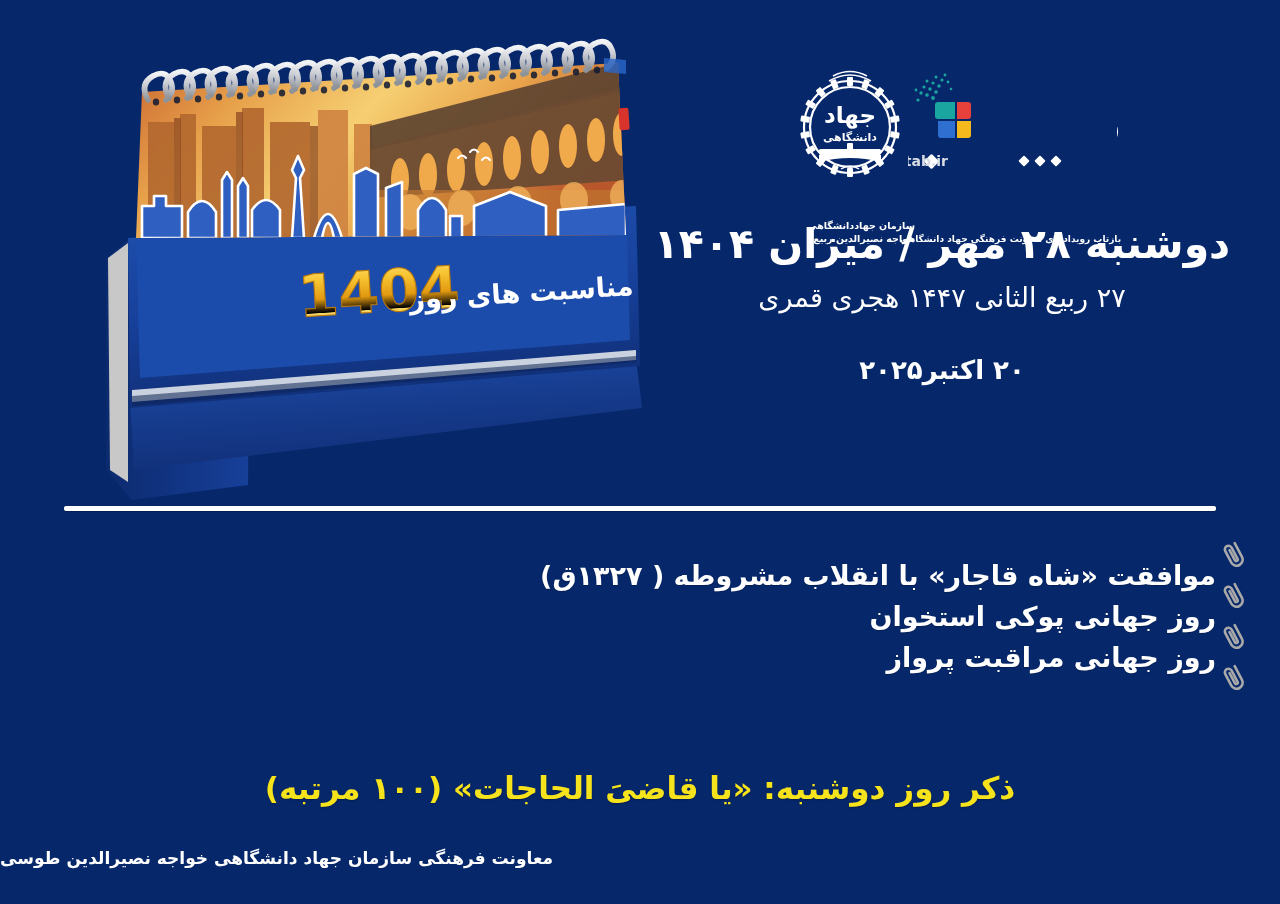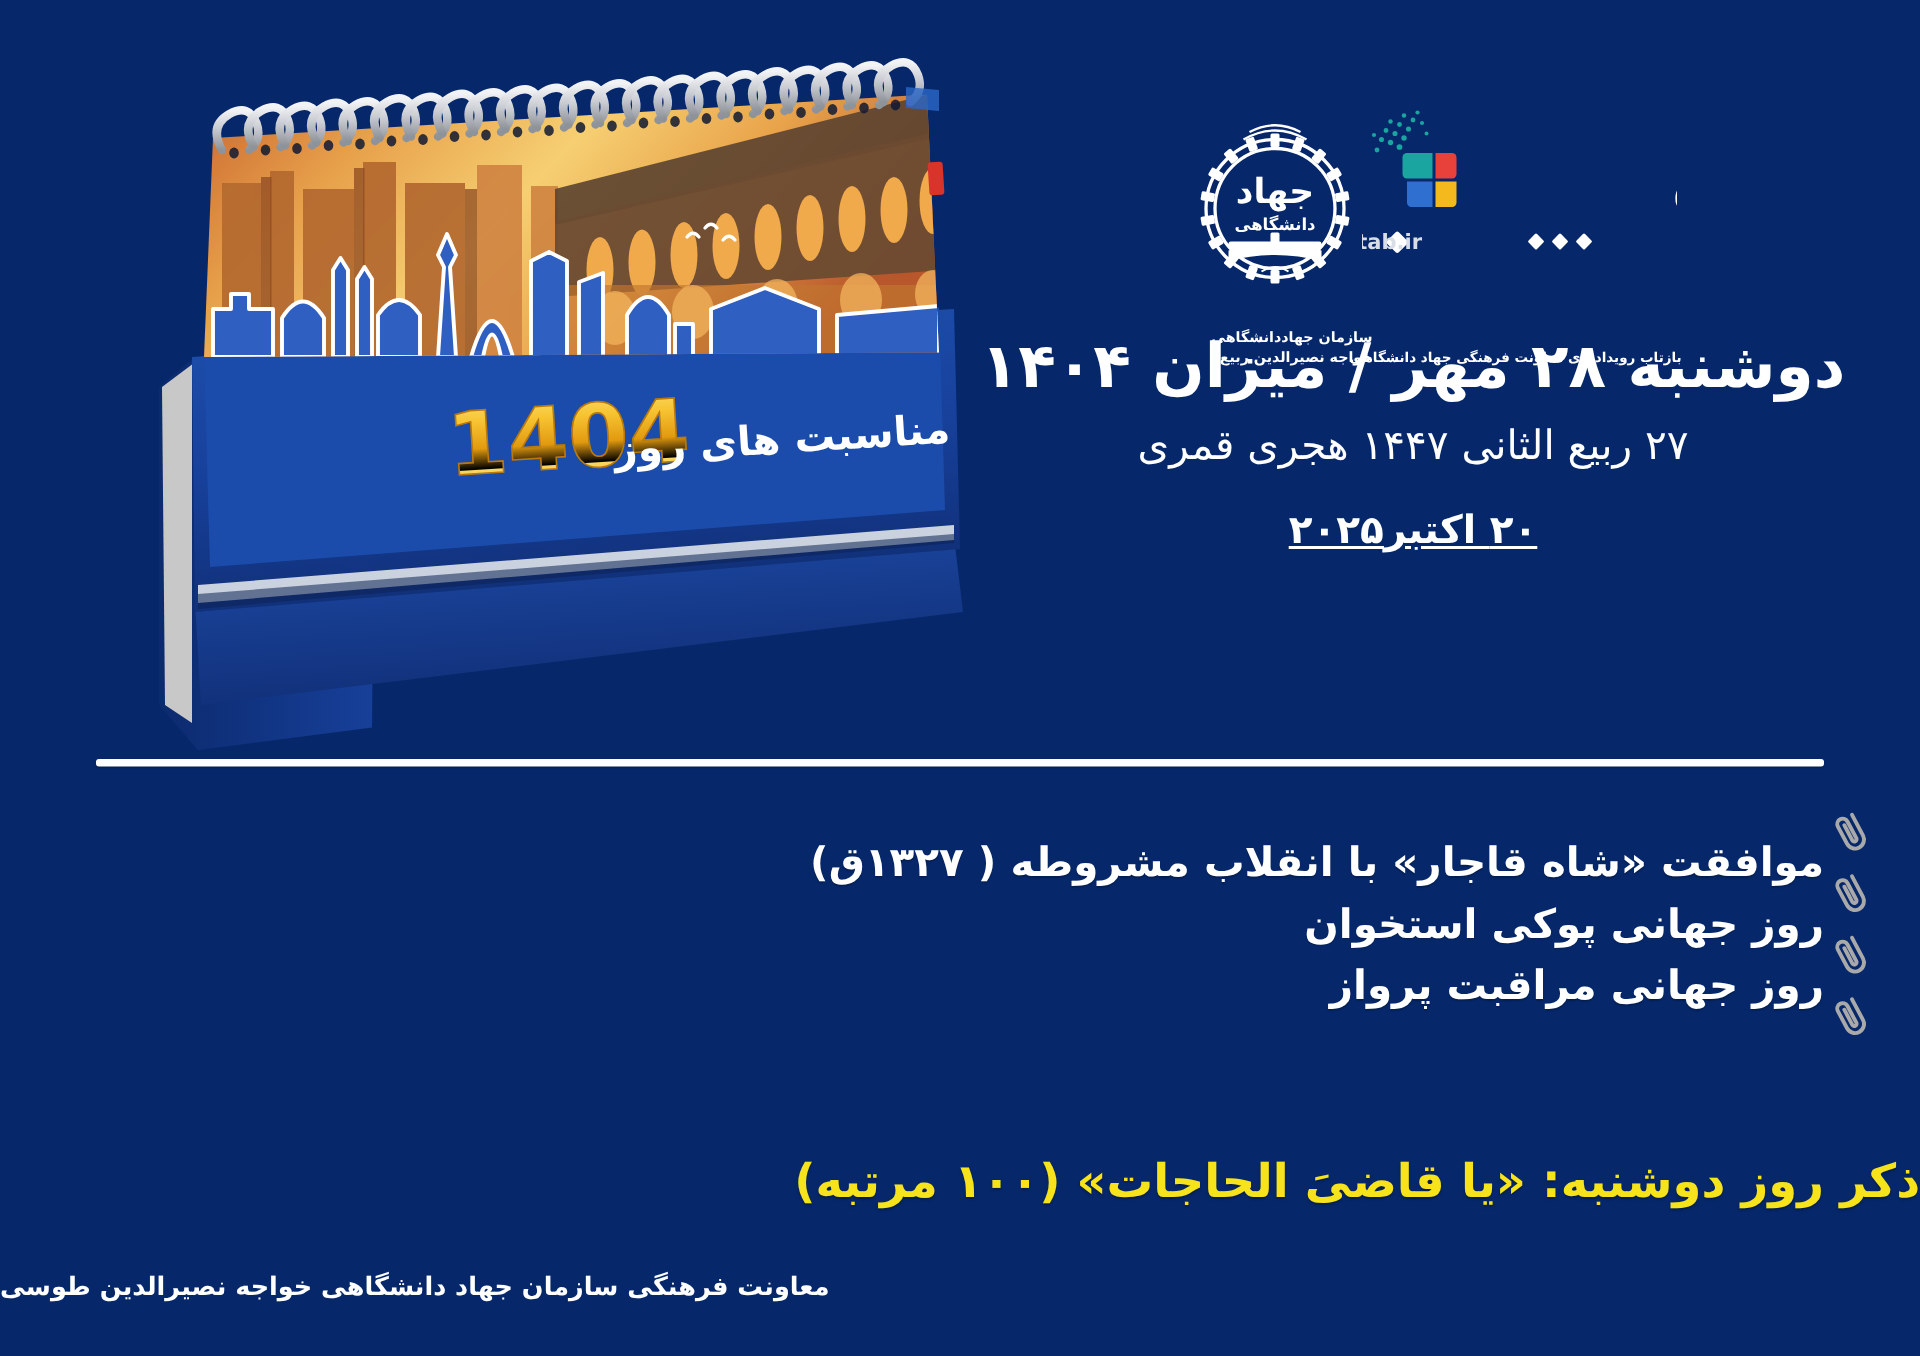--- a/index.html
+++ b/index.html
@@ -11,53 +11,53 @@
     overflow:hidden;position:relative;
   }
   #stage{position:relative;width:1280px;height:904px;background:#06286b;overflow:hidden;}
 
   
   .calendar-wrap{position:absolute;left:70px;top:30px;width:620px;height:470px;}
   .cal-svg{width:100%;height:100%;display:block;}
 
   
   .logo-row{position:absolute;left:780px;top:62px;width:340px;height:145px;}
-  .jahad-logo{position:absolute;left:5px;top:15px;width:130px;height:135px;}
+  .jahad-logo{position:absolute;left:5px;top:3px;width:130px;height:135px;}
   .jahad-logo svg{display:block;}
   .jahad-sub{position:absolute;left:0px;top:158px;width:135px;color:#ffffff;
      font-size:9.5px;line-height:1.35;font-weight:700;letter-spacing:.2px;}
   .roytab-logo{position:absolute;left:128px;top:10px;width:210px;height:120px;}
   .roytab-logo svg{display:block;}
   .roytab-sub{position:absolute;left:118px;top:172px;width:225px;text-align:center;color:#ffffff;
      font-size:9px;line-height:1.3;font-weight:700;}
 
   
   .date-block{position:absolute;right:28px;top:218px;width:620px;text-align:center;}
   .date-main{color:#ffffff;font-size:41px;font-weight:bold;line-height:1.28;letter-spacing:0px;
      white-space:nowrap;direction:rtl;}
   .date-hijri{color:#ffffff;font-size:27px;font-weight:normal;line-height:1.5;margin-top:8px;
      direction:rtl;}
-  .date-greg{color:#ffffff;font-size:26px;font-weight:bold;line-height:1.5;margin-top:16px;
-     direction:rtl;text-decoration:underline;}
+  .date-greg{color:#ffffff;font-size:26px;font-weight:bold;line-height:1.5;margin-top:32px;
+     direction:rtl;}
 
   
   .divider{position:absolute;left:64px;top:506px;width:1152px;height:5px;background:#ffffff;
      border-radius:2px;box-shadow:0 1px 1px rgba(0,0,0,.25);}
 
   
   .events{position:absolute;right:28px;top:534px;width:1010px;direction:rtl;}
   .event-row{display:flex;flex-direction:row;align-items:center;justify-content:flex-start;
      gap:6px;height:41px;}
   .clip-icon{flex:0 0 auto;width:30px;height:34px;display:block;}
   .clip-icon svg{display:block;}
   .event-text{color:#ffffff;font-size:27px;font-weight:bold;line-height:1.05;white-space:nowrap;
      text-shadow:0 1px 1px rgba(0,0,0,.22);margin-top:44px;}
 
   
-  .zekr{position:absolute;left:0;right:0;top:770px;color:#f6e31c;
+  .zekr{position:absolute;left:0;right:0;top:770px;text-align:center;color:#f6e31c;
      font-size:31px;font-weight:bold;direction:rtl;letter-spacing:0px;
      text-shadow:0 1px 2px rgba(0,0,0,.3);}
 
   
   .footer{position:absolute;left:0;right:0;top:848px;text-align:left;color:#ffffff;
      font-size:17px;font-weight:bold;direction:rtl;}
 </style>
 </head>
 <body>
 

